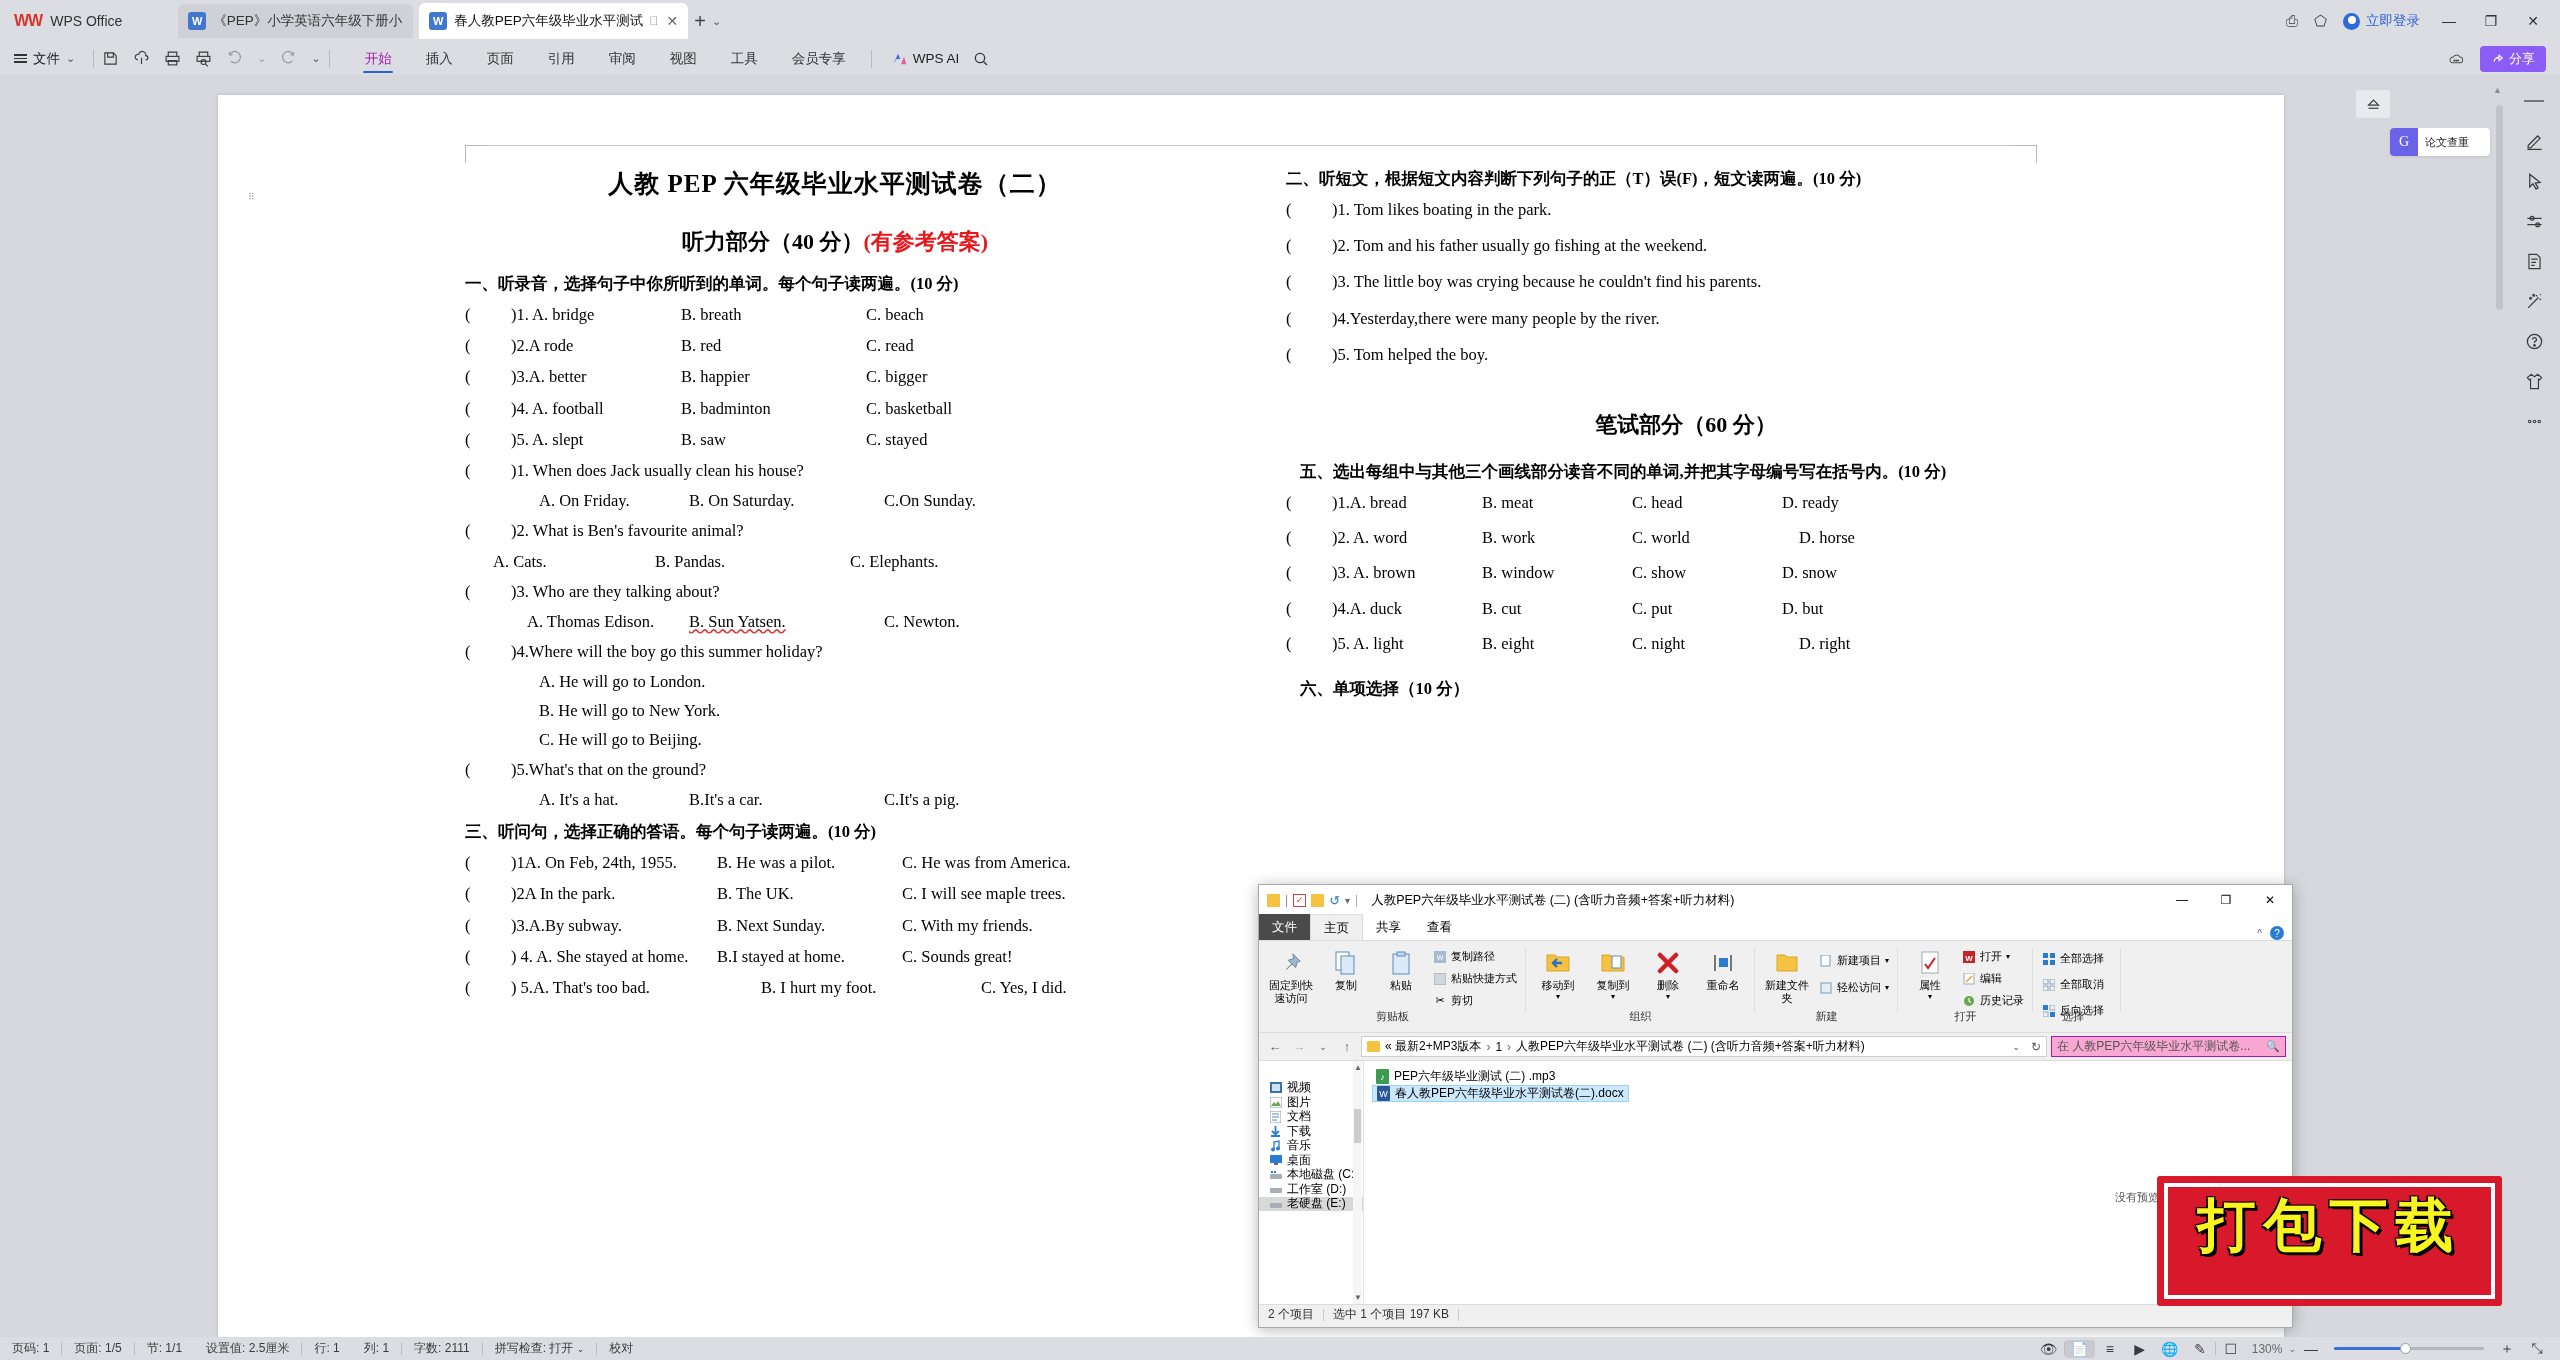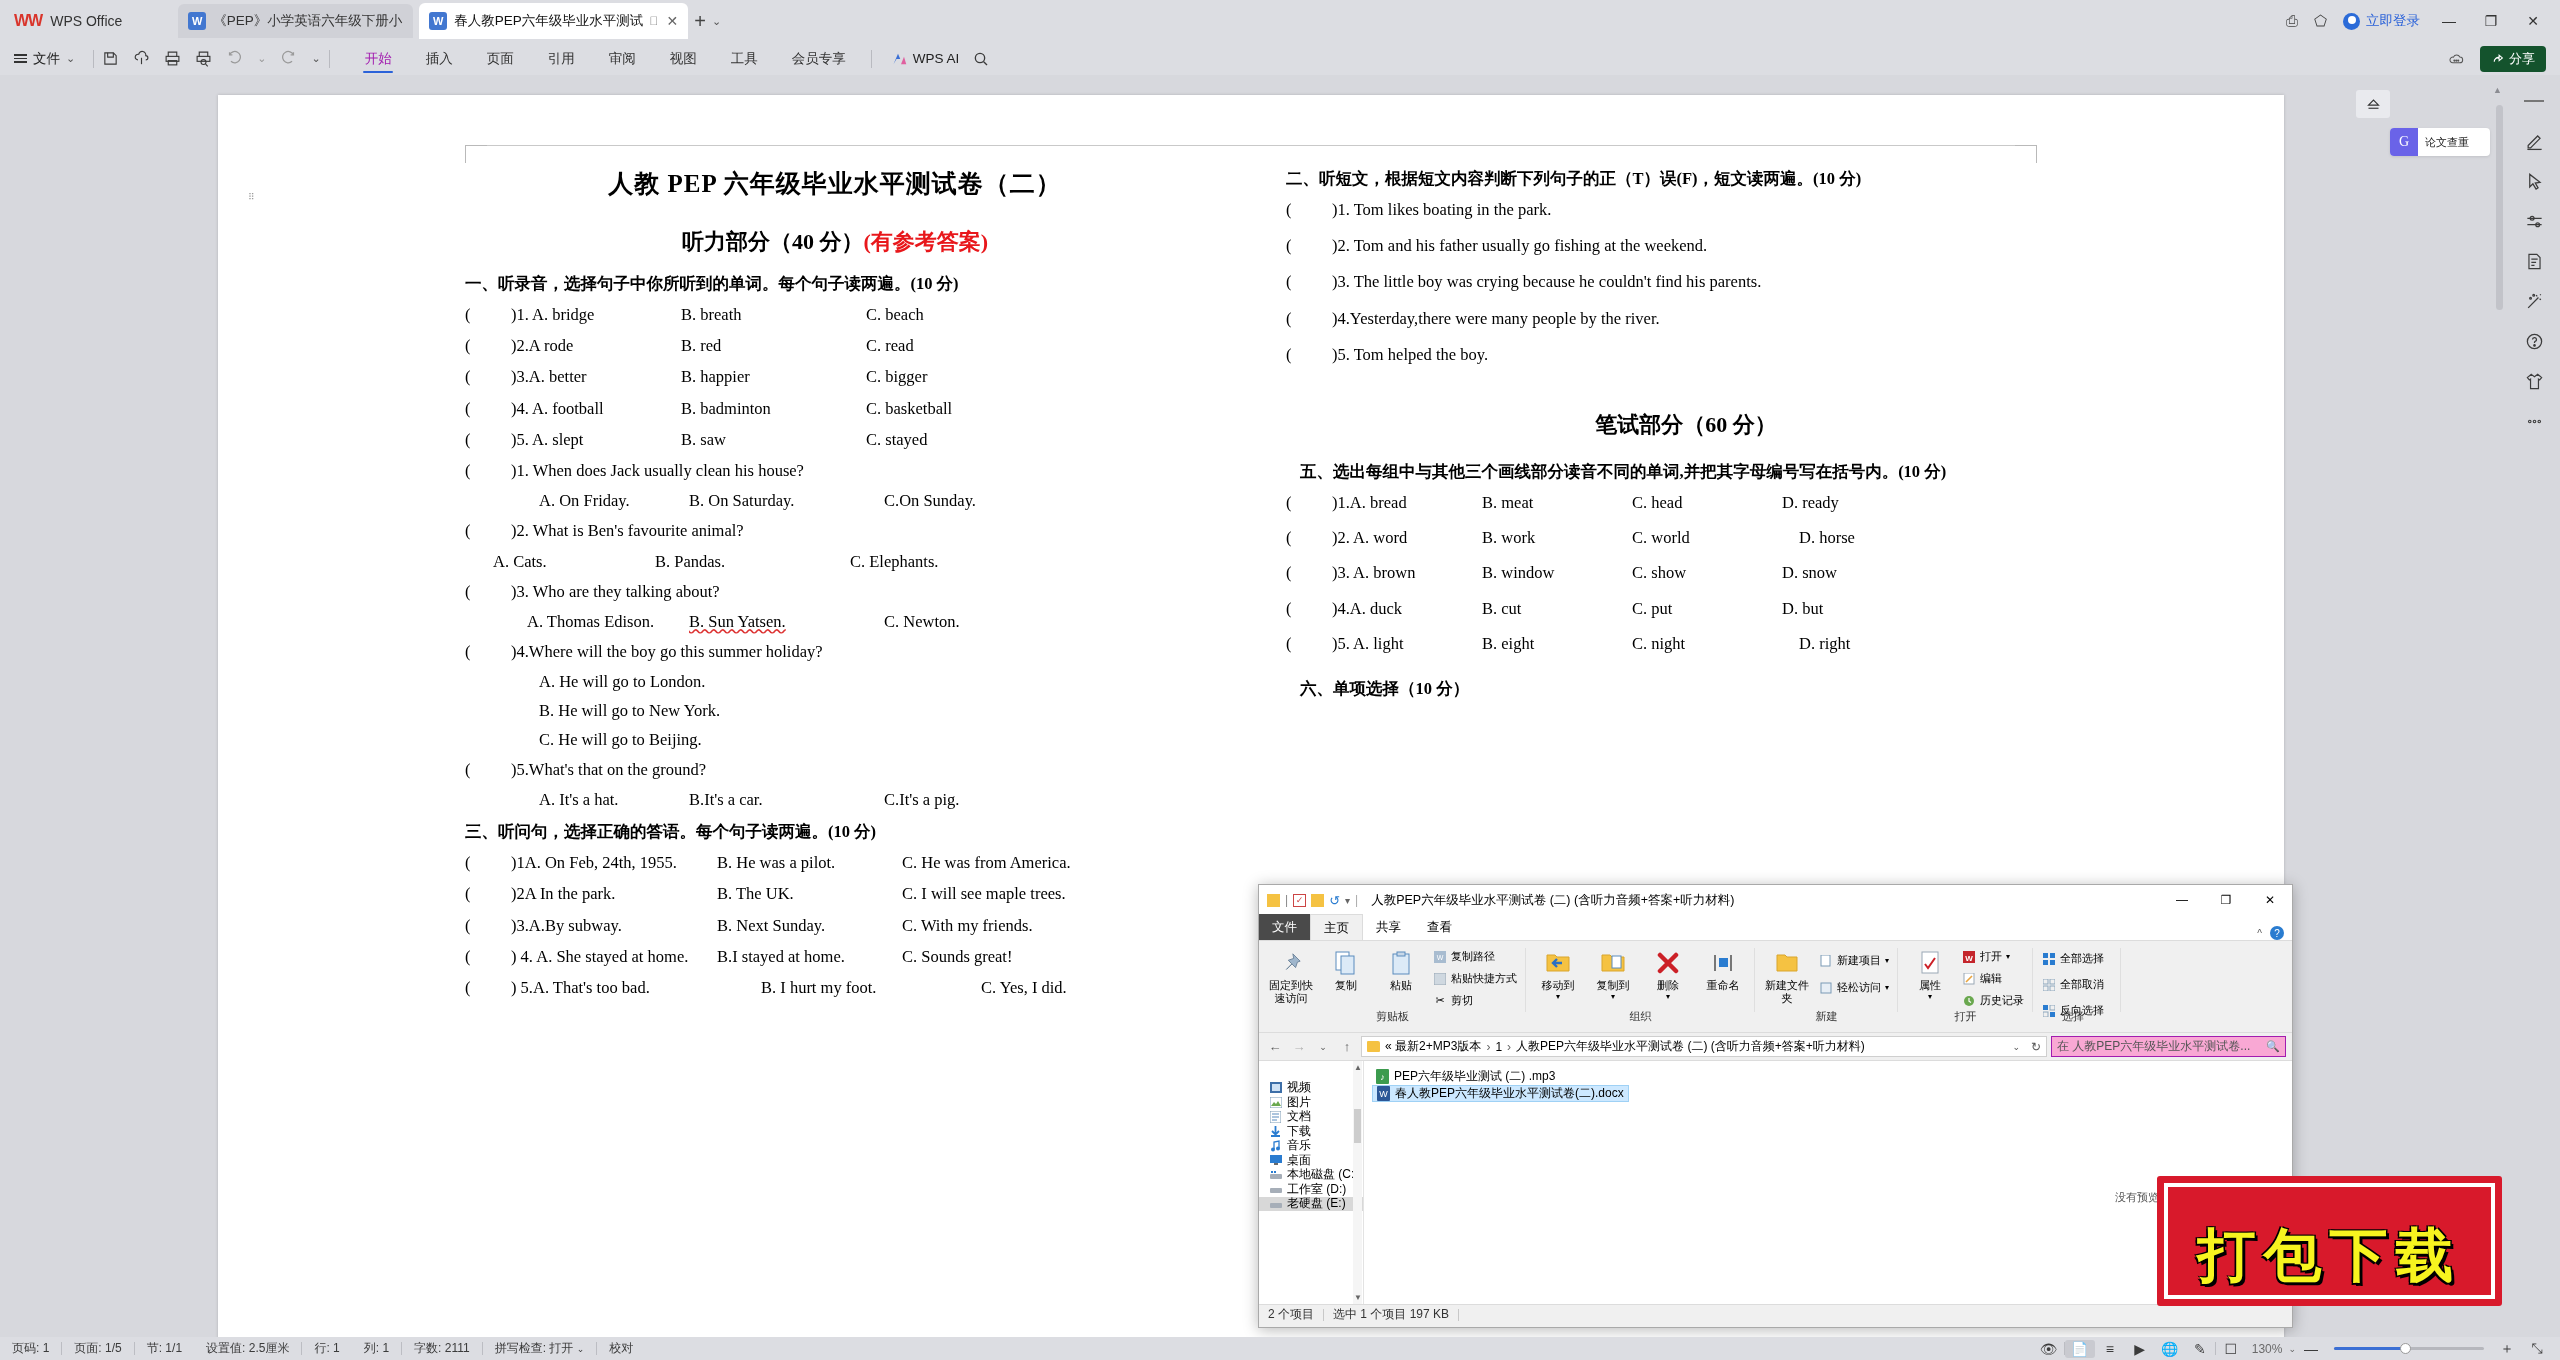--- a/index.html
+++ b/index.html
@@ -181,21 +181,21 @@
   .exs-div{ width:1px;height:12px;background:#c8c8c8;}
 
   
   .nopreview{ position:absolute; left:2115px; top:1190px; font-size:11px; color:#555; font-family:"Liberation Sans",sans-serif;}
   .stamp{
     position:absolute; left:2157px; top:1176px; width:345px; height:130px;
     background:#d8192b; border:7px solid #d8192b; border-radius:3px;
     display:flex; align-items:center; justify-content:center;
   }
   .stamp .inner{
-    width:100%; height:100%; border:4px solid #fff; display:flex;align-items:flex-end;justify-content:center;
+    width:100%; height:100%; border:4px solid #fff; display:flex;align-items:flex-start;justify-content:center;
   }
   .stamp .txt{
     font-family:"DejaVu Sans", sans-serif; font-weight:bold; font-size:58px; color:#f7f41f;
     letter-spacing:8px; text-shadow:3px 3px 0 #000, -1.5px -1.5px 0 #000, 1.5px -1.5px 0 #000, -1.5px 1.5px 0 #000;
   }
 
   
   .corner{position:absolute;width:22px;height:18px;}
   .c1{left:247px;top:50px;border-left:1px solid #b9b9b9;border-top:1px solid #b9b9b9;}
   .c2{right:247px;top:50px;border-right:1px solid #b9b9b9;border-top:1px solid #b9b9b9;}
@@ -307,21 +307,21 @@
         <path d="M16 16l5 5"></path>
       </svg>
 
     <div class="tb-right">
       <svg style="width:16px;height:14px" viewBox="0 0 24 22" fill="none" stroke="#555" stroke-width="1.6">
           <path d="M7 17a4.5 4.5 0 1 1 1-8.9A5.5 5.5 0 0 1 18 8a3.5 3.5 0 0 1 0 9z"></path>
           <circle cx="9.5" cy="13.5" r=".9" fill="#555"></circle>
           <circle cx="12.5" cy="13.5" r=".9" fill="#555"></circle>
           <circle cx="15.5" cy="13.5" r=".9" fill="#555"></circle>
         </svg>
-      <span style="display:flex;align-items:center;gap:5px;background:#14532d;color:#fff;padding:4px 11px;border-radius:4px;font-size:13px;">
+      <span style="display:flex;align-items:center;gap:5px;background:#8b5cf6;color:#fff;padding:4px 11px;border-radius:4px;font-size:13px;">
         <svg style="width:13px;height:13px" viewBox="0 0 24 24" fill="none" stroke="#fff" stroke-width="2">
             <path d="M6 18a8 8 0 0 1 9-8V6l6 5-6 5v-4a6 6 0 0 0-9 6z"></path>
           </svg>
         <span>分享</span>
       </span>
     </div>
   </div>
 
   <div class="canvas">
     <div class="page">

